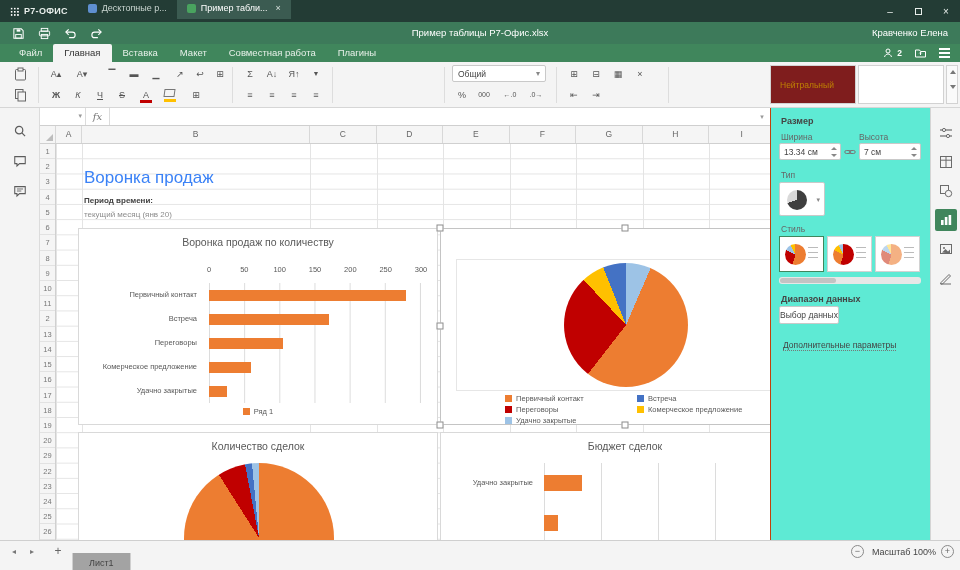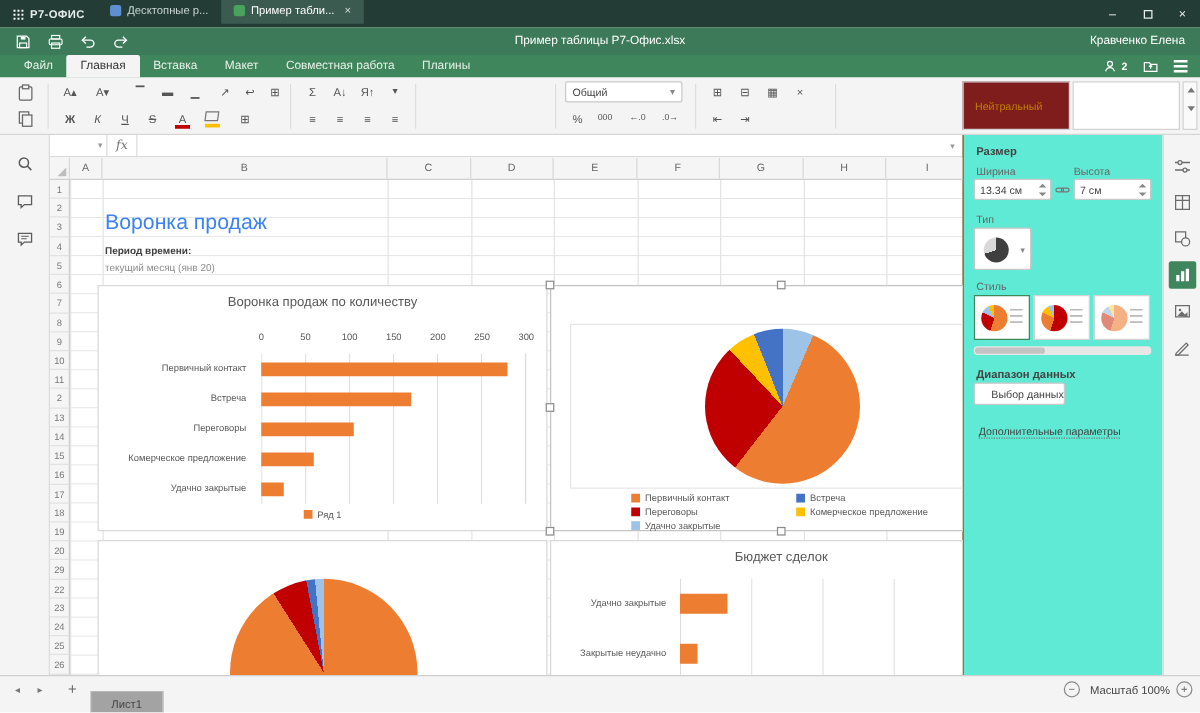--- a/index.html
+++ b/index.html
@@ -128,21 +128,21 @@
 #typebox{position:absolute;left:8px;top:74px;width:46px;height:34px;background:#fff;border:1px solid #c9c9c9;border-radius:2px}
 #type-pie{position:absolute;left:7px;top:7px;width:20px;height:20px;border-radius:50%;background:conic-gradient(#3f3f3f 0 252deg,#d9d9d9 252deg 360deg)}
 #typebox .dd{position:absolute;right:4px;top:13px;font-size:7px;color:#888}
 #style-thumbs{position:absolute;left:8px;top:128px;display:flex;gap:3px}
 .thumb{width:45px;height:36px;background:#fff;border:1px solid #d2d2d2;position:relative}
 .thumb.selected{border:1px solid #40865c;box-shadow:inset 0 0 0 1px #fff}
 .minipie{position:absolute;left:5px;top:7px;width:21px;height:21px;border-radius:50%}
 .minileg{position:absolute;right:5px;top:10px;width:10px;height:14px;background-image:linear-gradient(#bbb 1.5px,transparent 1.5px);background-size:100% 5px}
 #style-scroll{position:absolute;left:8px;top:169px;width:142px;height:7px;background:#e7e7e7;border-radius:3px}
 #style-scroll i{position:absolute;left:1px;top:1px;width:56px;height:5px;background:#c3c3c3;border-radius:3px;display:block}
-#select-data-btn{position:absolute;left:8px;top:198px;width:73px;height:18px;background:#fff;border:1px solid #c9c9c9;border-radius:2px;text-align:right;line-height:16px;font-size:8.5px;color:#444}
+#select-data-btn{position:absolute;left:8px;top:198px;width:60px;height:18px;background:#fff;border:1px solid #c9c9c9;border-radius:2px;text-align:left;line-height:16px;font-size:8.5px;color:#444}
 #adv-link{position:absolute;left:12px;top:232px;font-size:8.5px;color:#444;border-bottom:1px dotted #777;display:inline-block}
 
 
 #rightstrip{position:absolute;left:930px;top:108px;width:30px;height:432px;background:#f4f4f4;border-left:1px solid #d4d4d4;padding-top:10px}
 .rsico{width:30px;height:29px;display:flex;align-items:center;justify-content:center}
 .rsico .tile{width:22px;height:22px;display:flex;align-items:center;justify-content:center;border-radius:2px}
 .rsico.active .tile{background:#40865c}
 
 
 #statusbar{position:absolute;left:0;top:540px;width:960px;height:30px;background:#f4f4f4;border-top:1px solid #cfcfcf}
@@ -473,28 +473,28 @@
               </div>
               <div class="litem">
                 <div class="sw" style="background: rgb(255, 192, 0);"></div>
                 <div class="llab">Комерческое предложение</div>
               </div>
             </div>
         </div>
       </div>
 
       <div class="chart" id="chart3">
+        <div class="ctitle">Количество сделок</div>
         <div class="pie" id="pie3" style="background: conic-gradient(rgb(237, 125, 49) 0deg, rgb(237, 125, 49) 327.6deg, rgb(192, 0, 0) 327.6deg, rgb(192, 0, 0) 349.2deg, rgb(68, 114, 196) 349.2deg, rgb(68, 114, 196) 354.6deg, rgb(157, 195, 230) 354.6deg, rgb(157, 195, 230) 360deg);"></div>
       </div>
 
       <div class="chart" id="chart4">
         <div class="ctitle">Бюджет сделок</div>
         <div id="c4-labels">
             <div class="blabel">Удачно закрытые</div>
-            <div class="blabel">Закрытые неудачно</div>
           </div>
         <div id="c4-plot">
             <div class="brow4">
               <div class="bar" style="width: 16.875%; background: rgb(237, 125, 49);"></div>
             </div>
             <div class="brow4">
               <div class="bar" style="width: 6.25%; background: rgb(237, 125, 49);"></div>
             </div>
           </div>
       </div>

